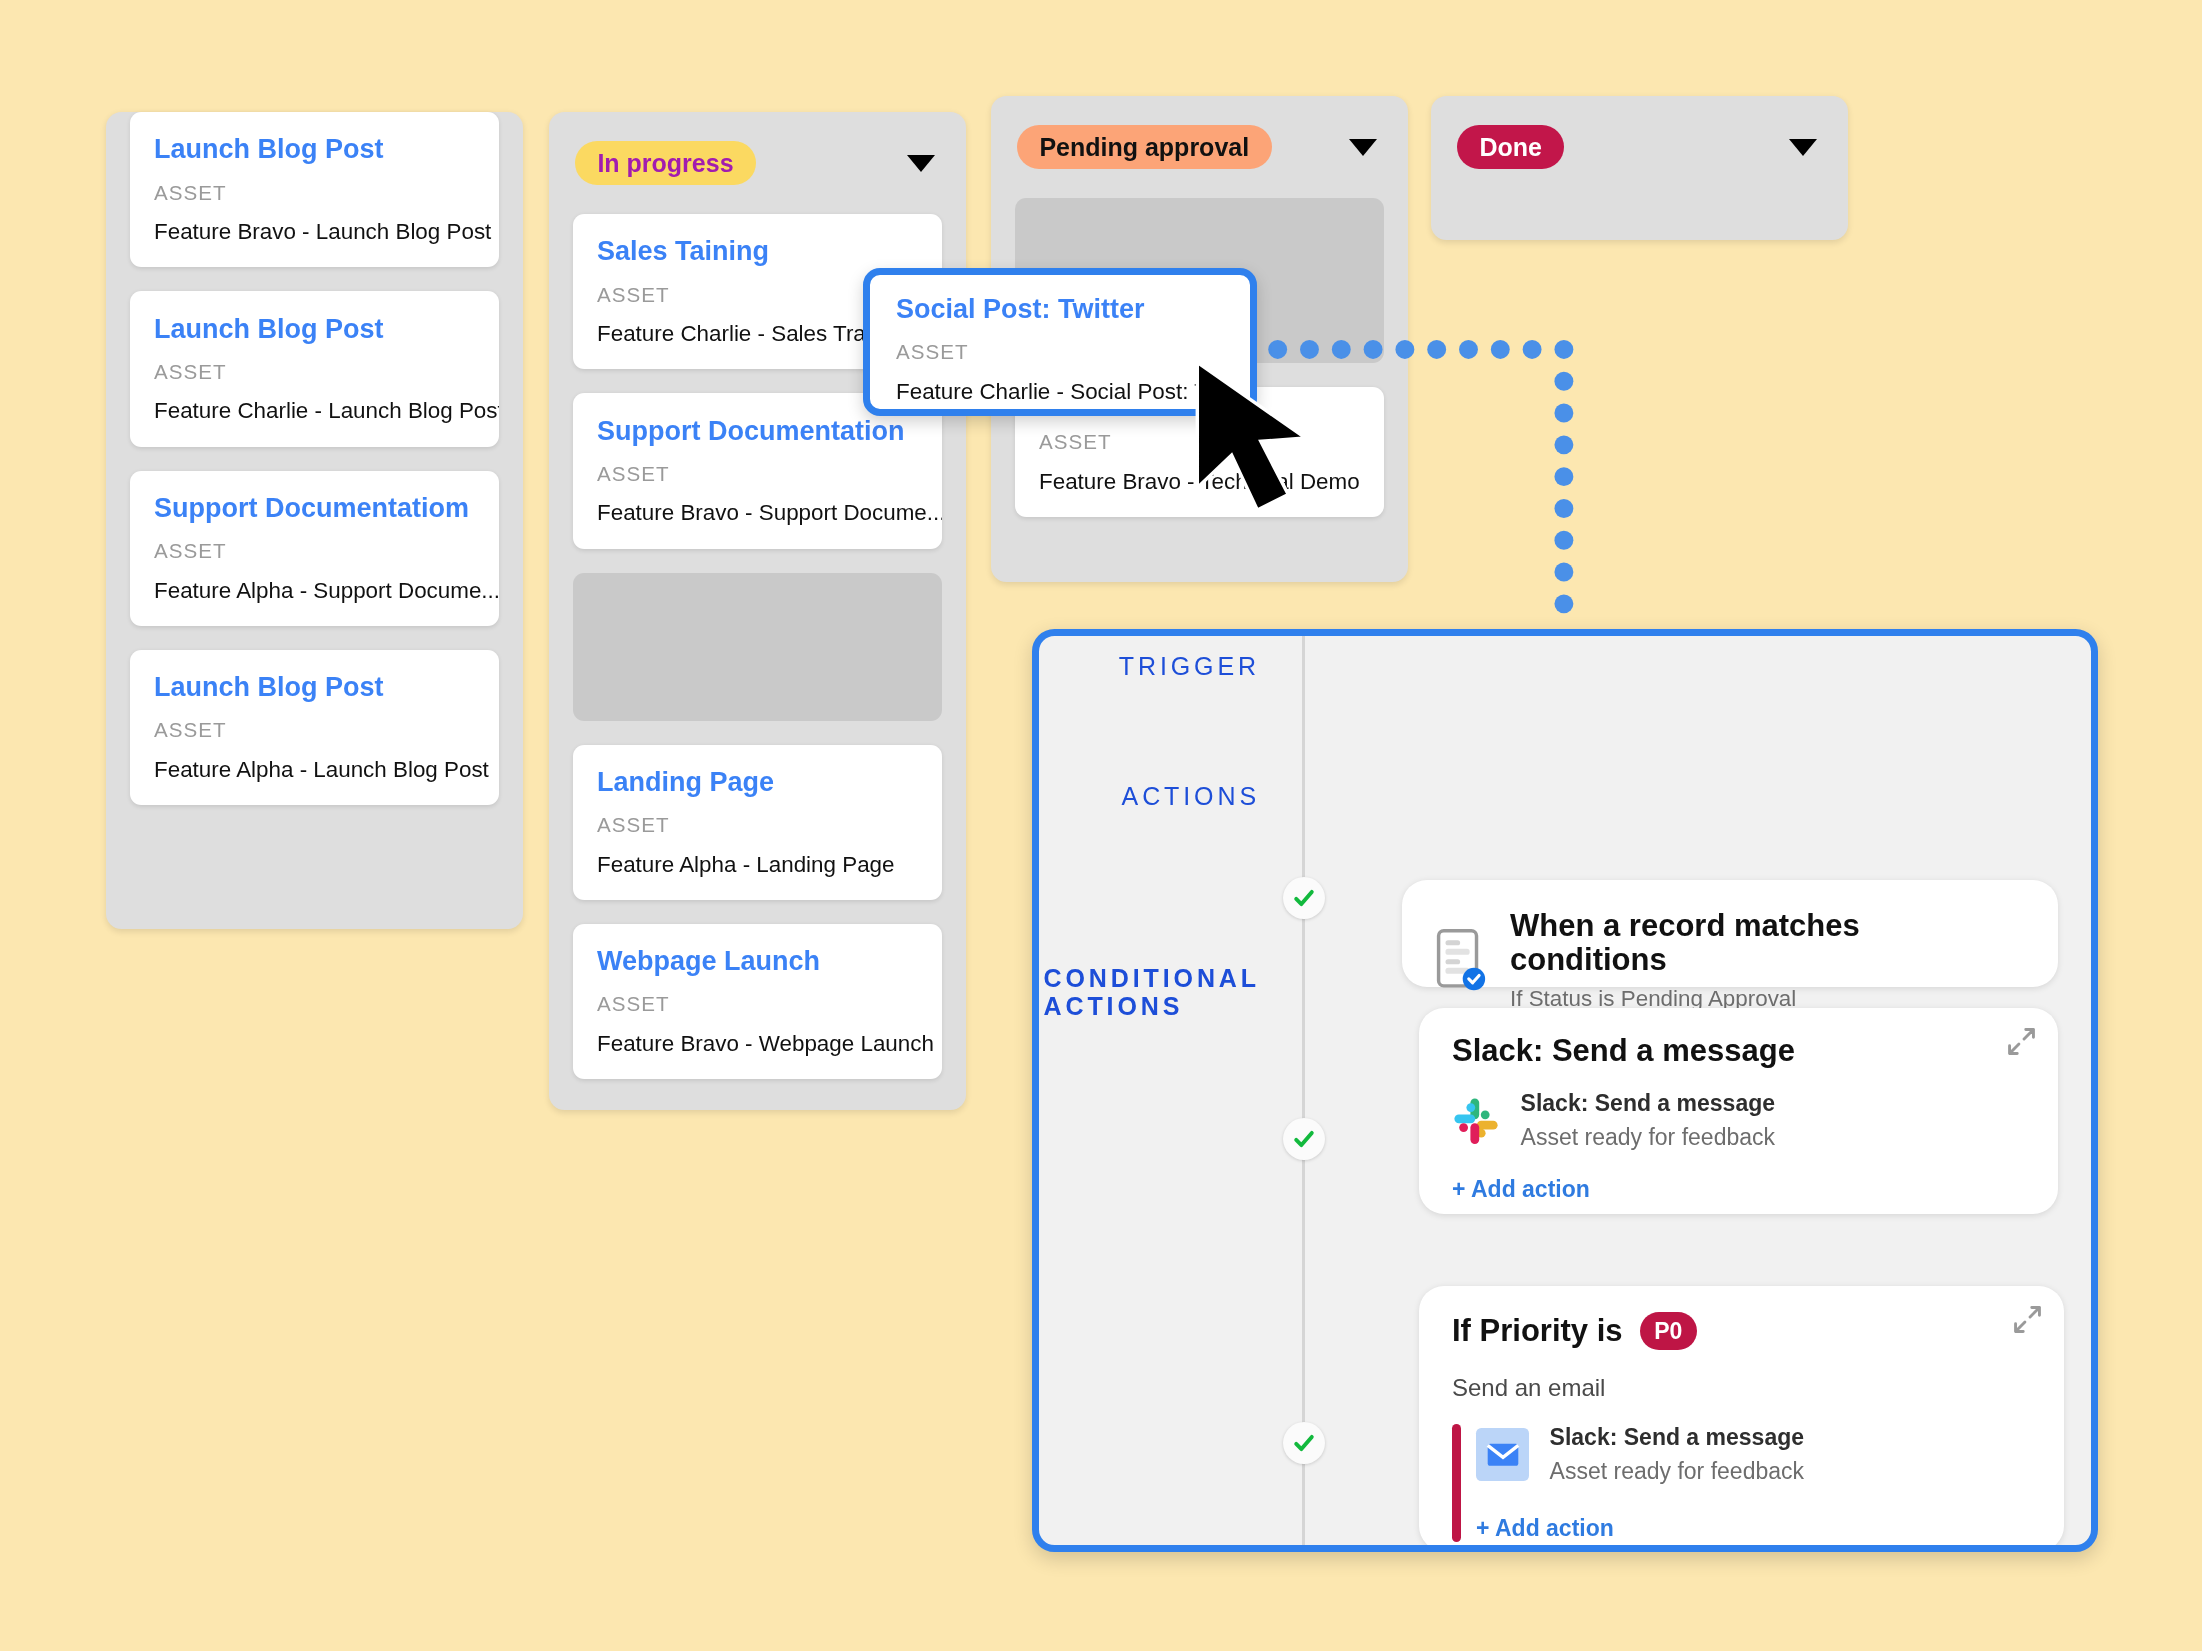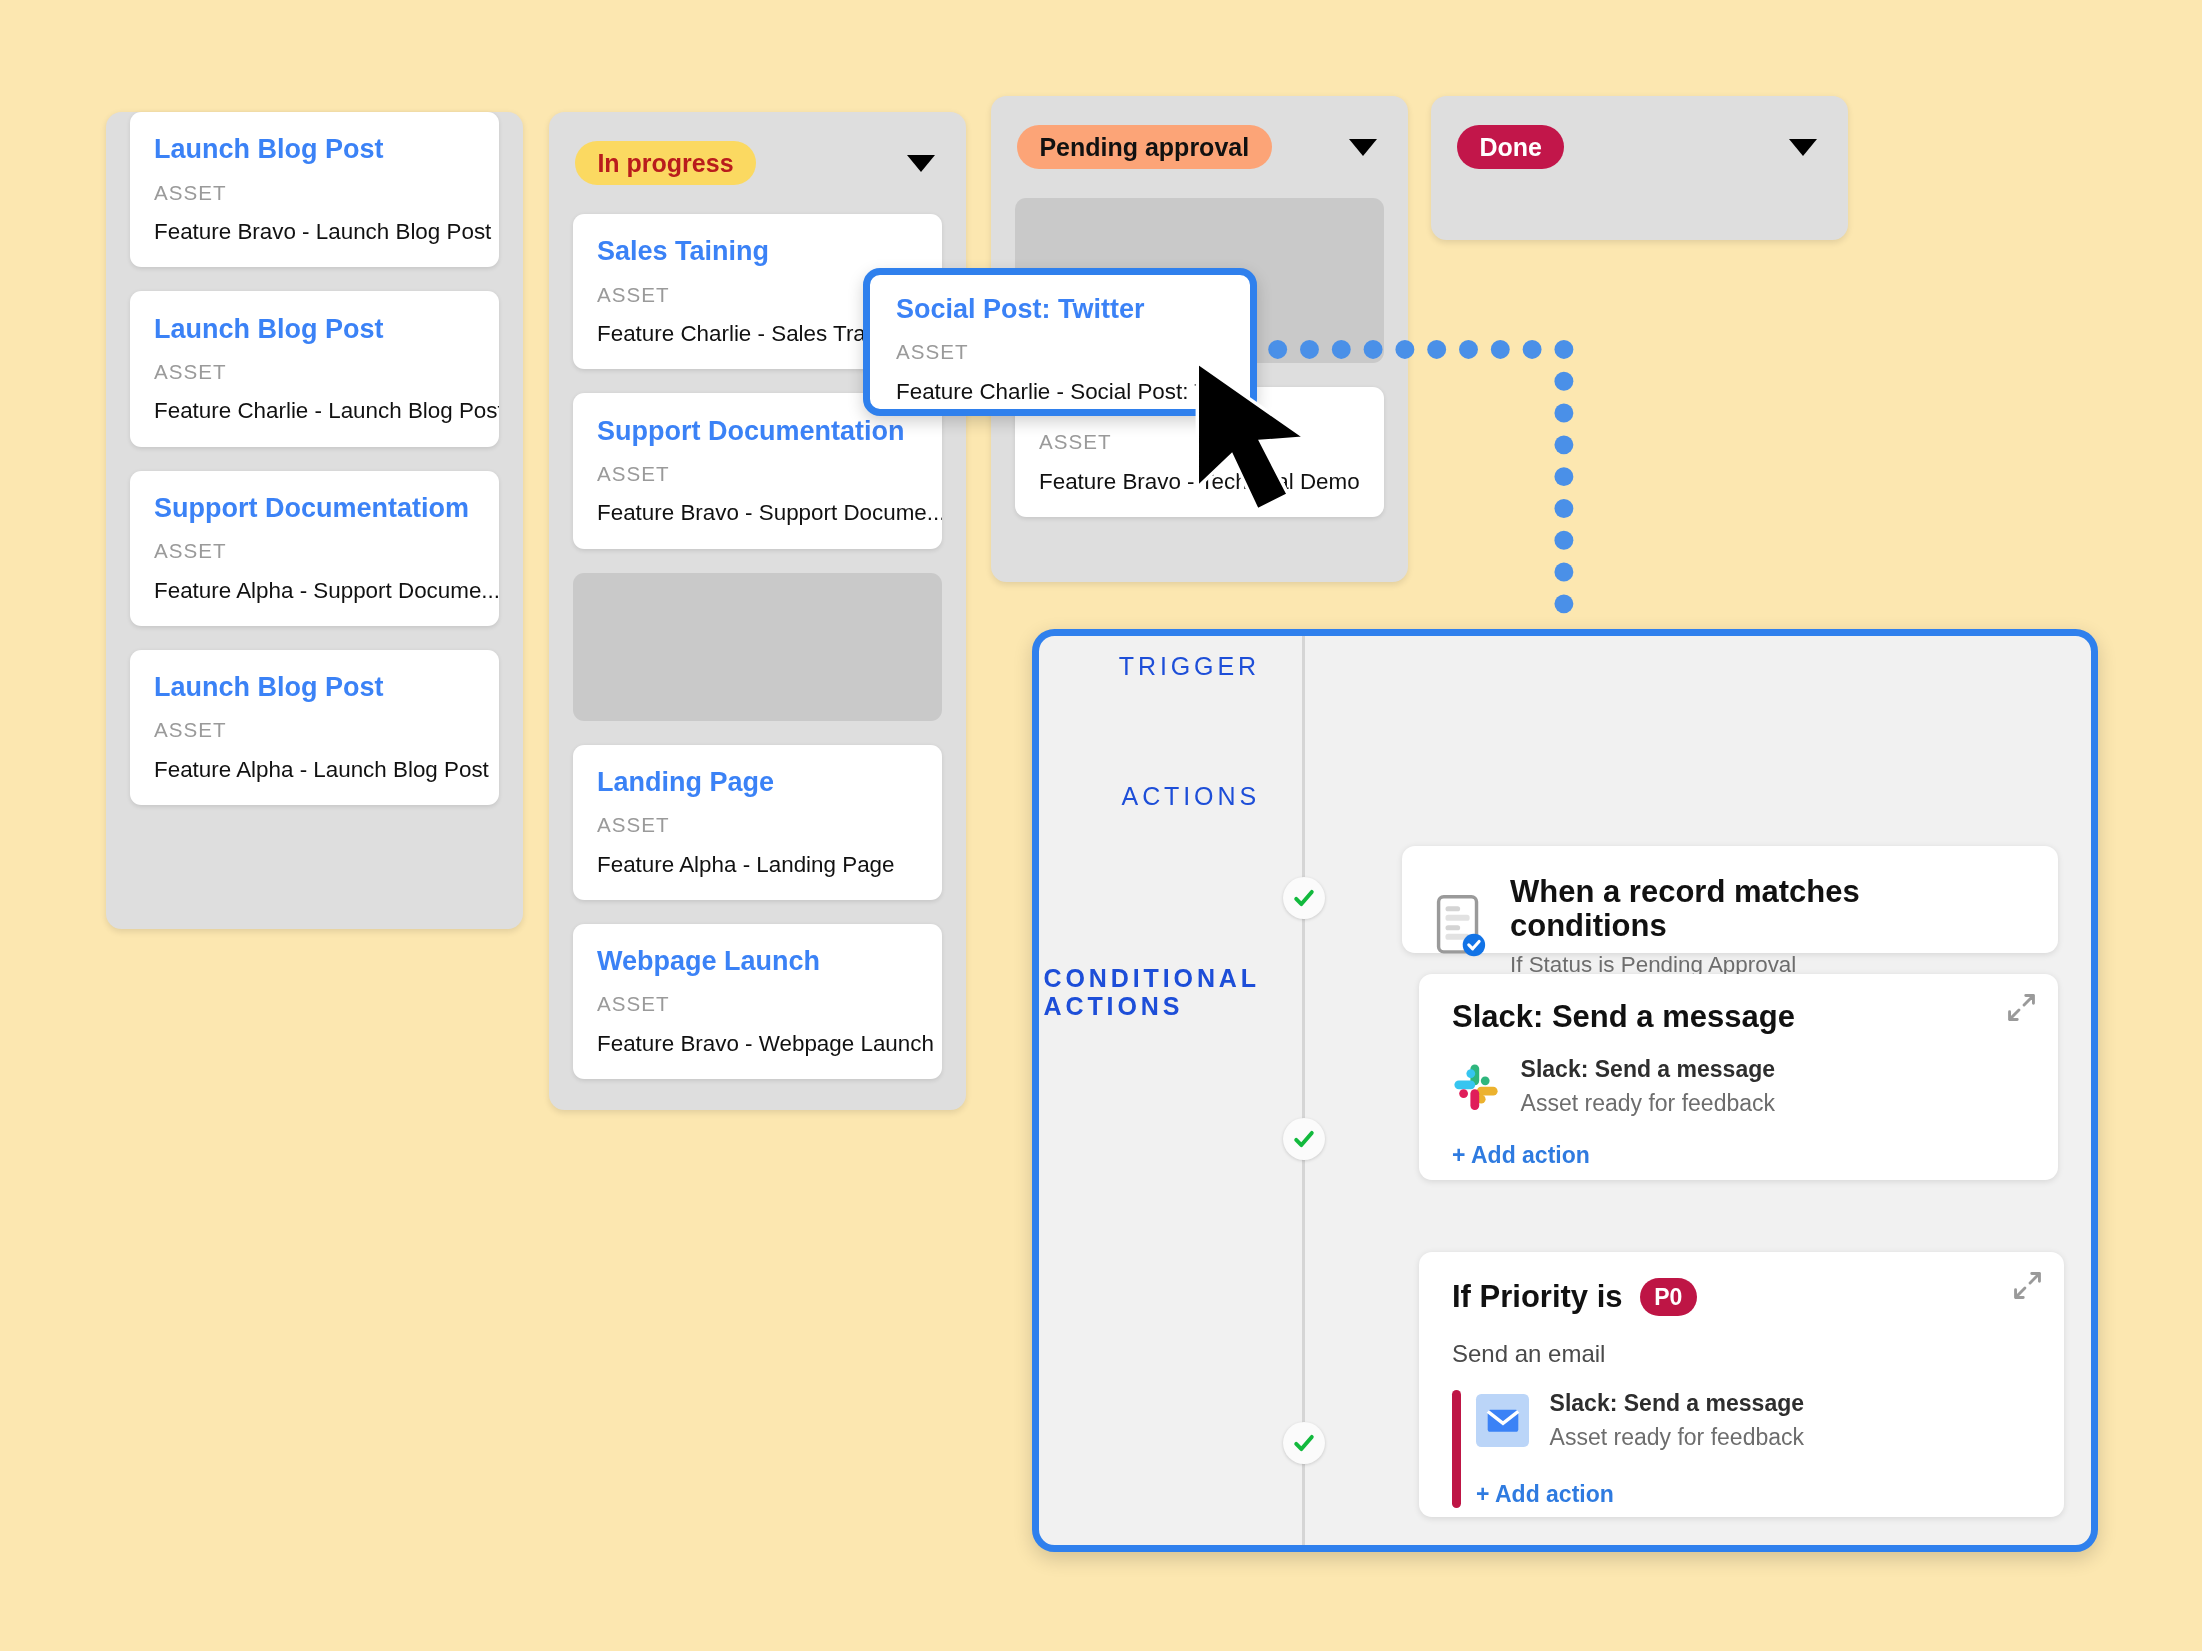--- a/index.html
+++ b/index.html
@@ -122,22 +122,23 @@
     background: #FBFBFB;
     box-shadow: 0 0.9px 3.4px rgba(0,0,0,.16);
     display: flex; align-items: center; justify-content: center;
     z-index: 3;
   }
   .check-node svg { display: block; }
 
   .step-card {
     position: absolute;
     background: #fff;
-    border-radius: 13px;
+    border-radius: 25px;
     box-shadow: 0 1.7px 6px rgba(0,0,0,.10);
+    margin-top: 34px;
   }
   .step-title {
     font-size: 31px; font-weight: 700; color: #111; line-height: 1.1;
   }
   .step-sub { font-size: 22.4px; color: #6d6d6d; margin-top: 8.6px; line-height: 1.15; }
   .expand-btn {
     position: absolute; right: 22.4px; top: 19px;
     width: 29px; height: 29px;
   }
 
@@ -200,21 +201,21 @@
       <div class="card">
         <div class="card-title">Launch Blog Post</div>
         <div class="card-kind">ASSET</div>
         <div class="card-sub">Feature Alpha - Launch Blog Post</div>
       </div>
     </div>
   </div>
 
   <div class="column" style="left:549px; top:112px; width:417px; height:998px;">
     <div class="col-head">
-      <span class="status-pill" style="background:#FBD961;color:#b91c1c;">In progress</span>
+      <span class="status-pill" style="background:#FBD961;color:#a21caf;">In progress</span>
       <span class="caret"></span>
     </div>
     <div class="col-body">
       <div class="card">
         <div class="card-title">Sales Taining</div>
         <div class="card-kind">ASSET</div>
         <div class="card-sub">Feature Charlie - Sales Training</div>
       </div>
       <div class="card">
         <div class="card-title">Support Documentation</div>

